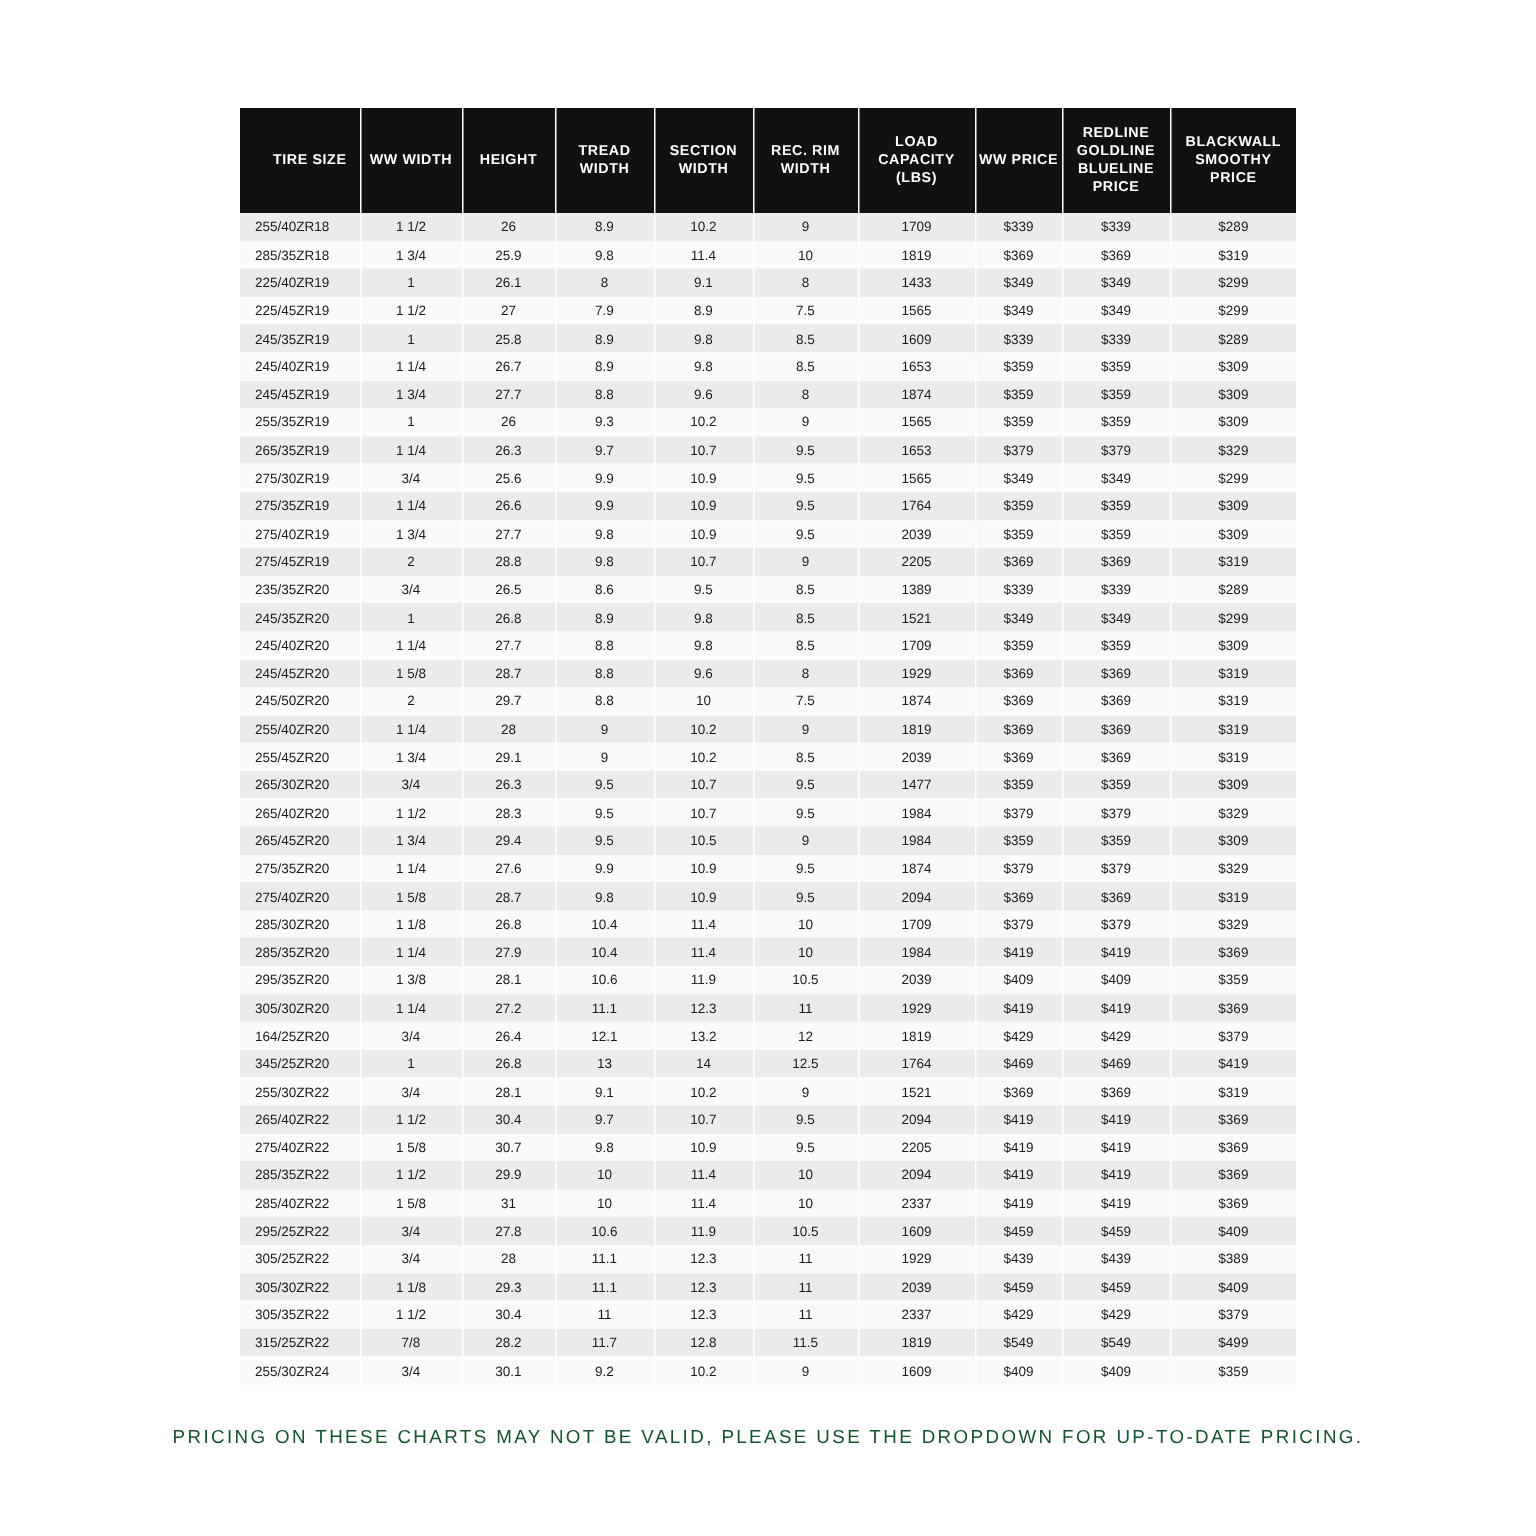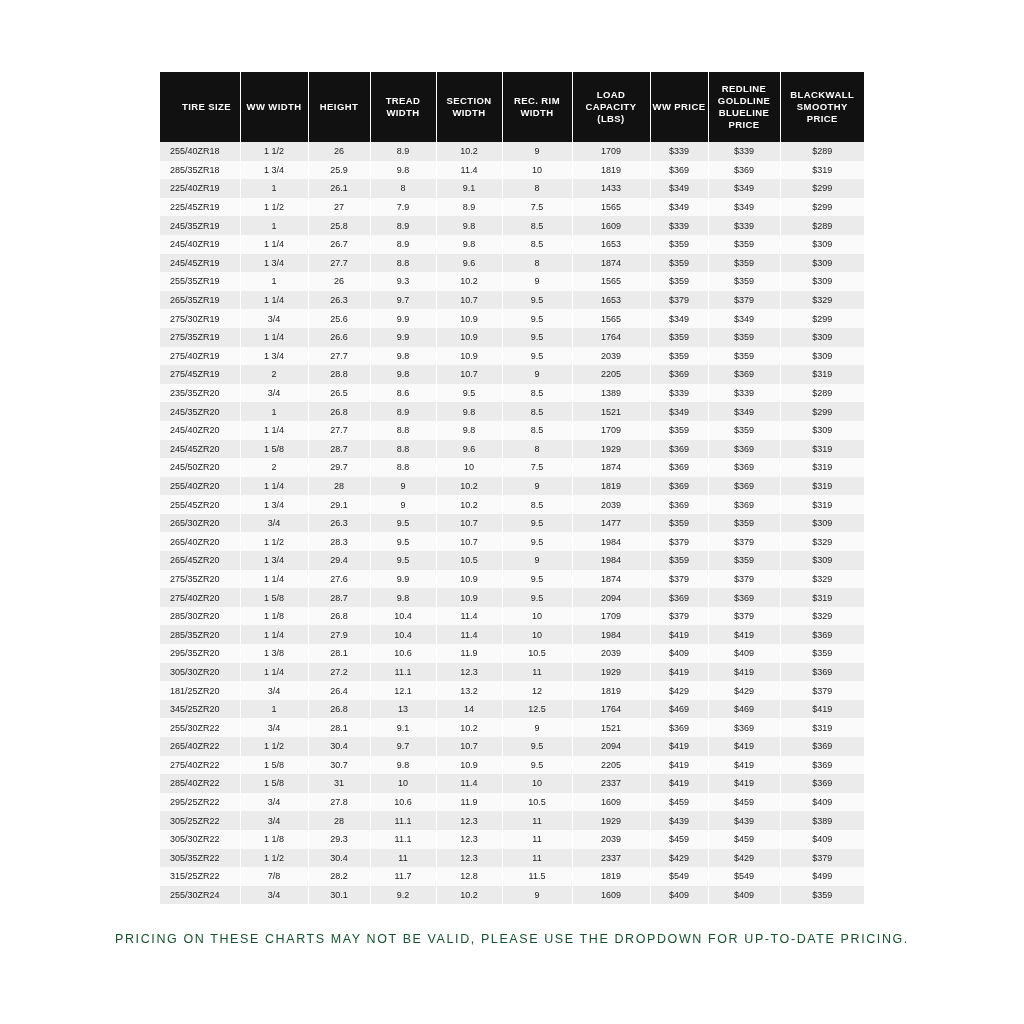--- a/index.html
+++ b/index.html
@@ -467,21 +467,21 @@
           <td>27.2</td>
           <td>11.1</td>
           <td>12.3</td>
           <td>11</td>
           <td>1929</td>
           <td>$419</td>
           <td>$419</td>
           <td>$369</td>
         </tr>
         <tr>
-          <td>181/25ZR20</td>
+          <td>164/25ZR20</td>
           <td>3/4</td>
           <td>26.4</td>
           <td>12.1</td>
           <td>13.2</td>
           <td>12</td>
           <td>1819</td>
           <td>$429</td>
           <td>$429</td>
           <td>$379</td>
         </tr>
@@ -522,20 +522,32 @@
           <td>$369</td>
         </tr>
         <tr>
           <td>275/40ZR22</td>
           <td>1 5/8</td>
           <td>30.7</td>
           <td>9.8</td>
           <td>10.9</td>
           <td>9.5</td>
           <td>2205</td>
+          <td>$419</td>
+          <td>$419</td>
+          <td>$369</td>
+        </tr>
+        <tr>
+          <td>285/35ZR22</td>
+          <td>1 1/2</td>
+          <td>29.9</td>
+          <td>10</td>
+          <td>11.4</td>
+          <td>10</td>
+          <td>2094</td>
           <td>$419</td>
           <td>$419</td>
           <td>$369</td>
         </tr>
         <tr>
           <td>285/40ZR22</td>
           <td>1 5/8</td>
           <td>31</td>
           <td>10</td>
           <td>11.4</td>

